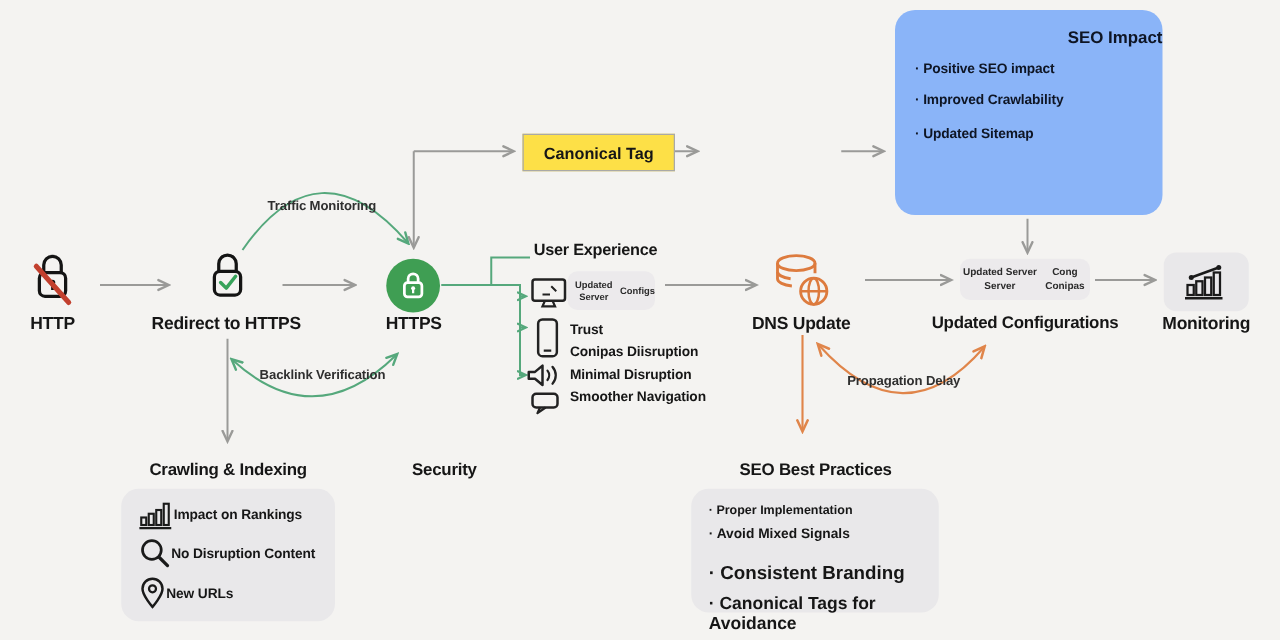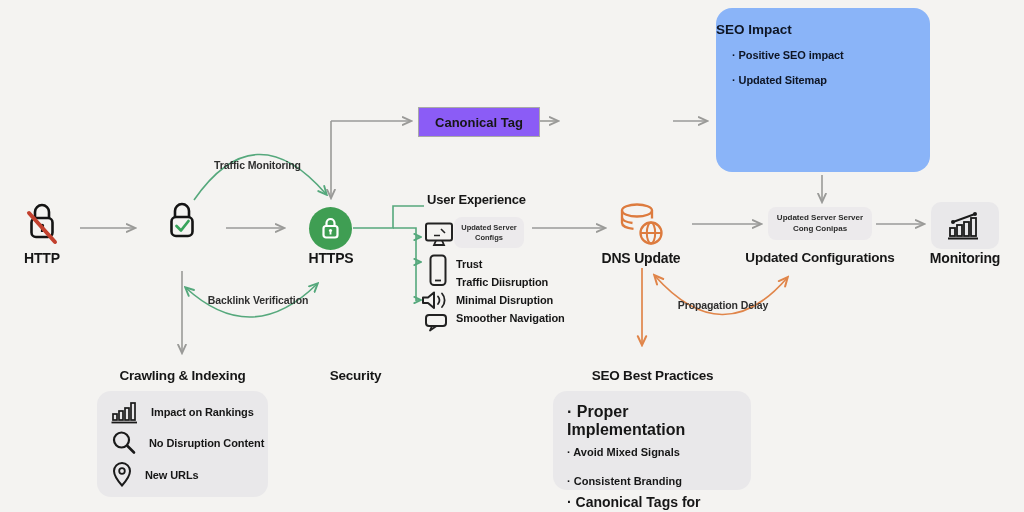--- a/index.html
+++ b/index.html
@@ -4,29 +4,29 @@
 <style>
   html,body{margin:0;padding:0;background:#fff;}
   #canvas{
     position:relative;width:1024px;height:512px;background:#f4f3f1;
     font-family:"Liberation Sans","DejaVu Sans",sans-serif;overflow:hidden;
   }
   .abs{position:absolute;}
   .lbl{font-weight:bold;color:#161616;text-align:center;font-size:14px;letter-spacing:-0.2px;}
   .hdr{font-weight:bold;color:#161616;text-align:center;font-size:13.5px;letter-spacing:-0.2px;}
   .edge-lbl{font-weight:bold;color:#2f2f2f;font-size:10.5px;text-align:center;letter-spacing:-0.1px;}
-  .box{background:#8b5cf6;font-weight:bold;color:#161616;text-align:center;font-size:13px;display:flex;align-items:center;justify-content:center;}
+  .box{background:#fde047;font-weight:bold;color:#161616;text-align:center;font-size:13px;display:flex;align-items:center;justify-content:center;}
   .card{background:#e9e8ea;border-radius:14px;}
-  .pill{background:#eceaec;border-radius:8px;display:flex;flex-direction:column;align-items:center;justify-content:center;font-weight:bold;color:#2b2b2b;text-align:center;line-height:1.3;}
+  .pill{background:#eceaec;border-radius:8px;display:flex;flex-direction:row;align-items:center;justify-content:center;font-weight:bold;color:#2b2b2b;text-align:center;line-height:1.3;}
   .blue-box{background:#8ab4f8;border-radius:16px;color:#0e1524;}
-  .blue-box .ttl{font-size:13.5px;font-weight:bold;text-align:left;margin:14px 0 12px 0;}
+  .blue-box .ttl{font-size:13.5px;font-weight:bold;text-align:right;margin:14px 0 12px 0;}
   .blue-box .blt{font-size:11px;font-weight:bold;margin:0 0 13px 16px;white-space:nowrap;letter-spacing:-0.1px;}
   .blt::before{content:"·  ";}
   .ux-item{font-weight:bold;color:#161616;font-size:11px;white-space:nowrap;letter-spacing:-0.1px;}
-  .row{display:flex;align-items:center;gap:12px;}
+  .row{display:flex;align-items:center;gap:0;}
   .row .txt{font-weight:bold;color:#161616;font-size:11px;white-space:nowrap;letter-spacing:-0.1px;}
   .circle{border-radius:50%;background:#3f9e53;display:flex;align-items:center;justify-content:center;}
   svg{display:block;}
   .cg{stroke:#9a9a98;stroke-width:1.6;fill:none;}
   .cgr{stroke:#55a87c;stroke-width:1.6;fill:none;}
   .co{stroke:#e0854a;stroke-width:1.7;fill:none;}
 </style>
 </head>
 <body>
 
@@ -79,20 +79,21 @@
     <line x1="18" y1="27" x2="18" y2="32" stroke="#141414" stroke-width="2.2"></line>
     <line x1="5" y1="13" x2="31" y2="42" stroke="#c2402e" stroke-width="4" stroke-linecap="round"></line>
   </svg>
   <div class="abs lbl" style="left:7px;top:250px;width:70px">HTTP</div>
 
   <svg class="abs" style="left:164px;top:199px" width="36" height="46" viewBox="0 0 36 46">
     <path d="M11,18 V12 a7,7 0 0 1 14,0 V18" fill="none" stroke="#141414" stroke-width="2.6"></path>
     <rect x="7.5" y="18" width="21" height="19" rx="4.5" fill="none" stroke="#141414" stroke-width="2.6"></rect>
     <path d="M12.5,27 l4.5,4.5 L24.5,22" fill="none" stroke="#37a35a" stroke-width="2.8" stroke-linecap="round" stroke-linejoin="round"></path>
   </svg>
+  <div class="abs lbl" style="left:106px;top:250px;width:150px">Redirect to HTTPS</div>
 
   <div class="abs circle" style="left:309px;top:207px;width:43px;height:43px">
     <svg width="21" height="25" viewBox="0 0 21 25">
       <path d="M6.5,10 V7 a4,4 0 0 1 8,0 V10" fill="none" stroke="#fff" stroke-width="2.2"></path>
       <rect x="3.5" y="10" width="14" height="11.5" rx="2.5" fill="none" stroke="#fff" stroke-width="2.2"></rect>
       <circle cx="10.5" cy="14.5" r="1.6" fill="#fff"></circle>
       <line x1="10.5" y1="15.5" x2="10.5" y2="18.5" stroke="#fff" stroke-width="1.8"></line>
     </svg>
   </div>
   <div class="abs lbl" style="left:300px;top:250px;width:62px">HTTPS</div>
@@ -100,41 +101,42 @@
   <div class="abs edge-lbl" style="left:200px;top:159px;width:115px">Traffic Monitoring</div>
   <div class="abs edge-lbl" style="left:192px;top:294px;width:132px">Backlink Verification</div>
   <div class="abs edge-lbl" style="left:658px;top:299px;width:130px">Propagation Delay</div>
 
   <div class="abs box" style="left:418px;top:107px;width:120px;height:28px;border:1px solid #a9a9a7">Canonical Tag</div>
 
 
   <div class="abs blue-box" style="left:716px;top:8px;width:214px;height:164px">
     <div class="ttl">SEO Impact</div>
     <div class="blt">Positive SEO impact</div>
+    <div class="blt" style="margin-bottom:15px">Improved Crawlability</div>
     <div class="blt">Updated Sitemap</div>
   </div>
 
   <div class="abs hdr" style="left:427px;top:192px;width:110px;text-align:left;font-size:13px">User Experience</div>
 
   <svg class="abs" style="left:424px;top:221px" width="30" height="26" viewBox="0 0 30 26">
     <rect x="2" y="2.5" width="26" height="17" rx="2" fill="none" stroke="#222" stroke-width="2"></rect>
     <path d="M10,14.5 h6 M17,8 l4,4" fill="none" stroke="#222" stroke-width="1.6"></path>
     <path d="M12,19.5 L10,24 H20 L18,19.5" fill="none" stroke="#222" stroke-width="1.8"></path>
   </svg>
   <div class="abs pill" style="left:454px;top:217px;width:70px;height:31px;font-size:7.5px">
     <div>Updated Server</div>
     <div>Configs</div>
   </div>
 
   <svg class="abs" style="left:429px;top:254px" width="18" height="33" viewBox="0 0 18 33">
     <rect x="1.5" y="1.5" width="15" height="29.5" rx="3.5" fill="none" stroke="#222" stroke-width="2"></rect>
     <line x1="6" y1="26.5" x2="12" y2="26.5" stroke="#222" stroke-width="1.8"></line>
   </svg>
   <div class="abs ux-item" style="left:456px;top:258px">Trust</div>
-  <div class="abs ux-item" style="left:456px;top:276px">Traffic Diisruption</div>
+  <div class="abs ux-item" style="left:456px;top:276px">Conipas Diisruption</div>
 
   <svg class="abs" style="left:421px;top:290px" width="27" height="21" viewBox="0 0 27 21">
     <path d="M2,7.5 H7 L13,2.5 V18 L7,13 H2 Z" fill="none" stroke="#222" stroke-width="2" stroke-linejoin="round"></path>
     <path d="M17,6.5 a6,6 0 0 1 0,7.5 M21,3.5 a10,10 0 0 1 0,13.5" fill="none" stroke="#222" stroke-width="1.8" stroke-linecap="round"></path>
   </svg>
   <div class="abs ux-item" style="left:456px;top:294px">Minimal Disruption</div>
 
   <svg class="abs" style="left:424px;top:313px" width="24" height="19" viewBox="0 0 24 19">
     <rect x="2" y="2" width="20" height="11" rx="3" fill="none" stroke="#222" stroke-width="2"></rect>
     <path d="M8,13 L6,17.5 L12.5,13" fill="none" stroke="#222" stroke-width="1.8" stroke-linejoin="round"></path>
@@ -197,19 +199,19 @@
         <circle cx="11" cy="10" r="2.8" fill="none" stroke="#1a1a1a" stroke-width="1.8"></circle>
       </svg>
       <span class="txt">New URLs</span>
     </div>
   </div>
 
   <div class="abs hdr" style="left:303px;top:368px;width:105px">Security</div>
 
   <div class="abs hdr" style="left:570px;top:368px;width:165px">SEO Best Practices</div>
   <div class="abs card" style="left:553px;top:391px;width:198px;height:99px;padding:12px 0 0 14px;box-sizing:border-box">
-    <div class="blt" style="color:#161616;margin:0 0 7px 0;font-size:16px;font-weight:bold">Proper Implementation</div>
+    <div class="blt" style="color:#161616;margin:0 0 7px 0;font-size:10px;font-weight:bold">Proper Implementation</div>
     <div class="blt" style="color:#161616;margin:0 0 7px 0;font-size:11px;font-weight:bold">Avoid Mixed Signals</div>
-    <div class="blt" style="color:#161616;margin:17px 0 7px 0;font-size:11px;font-weight:bold">Consistent Branding</div>
+    <div class="blt" style="color:#161616;margin:17px 0 7px 0;font-size:15px;font-weight:bold">Consistent Branding</div>
     <div class="blt" style="color:#161616;margin:0;font-size:14px;font-weight:bold">Canonical Tags for Avoidance</div>
   </div>
 
 </div>
 
 </body></html>

